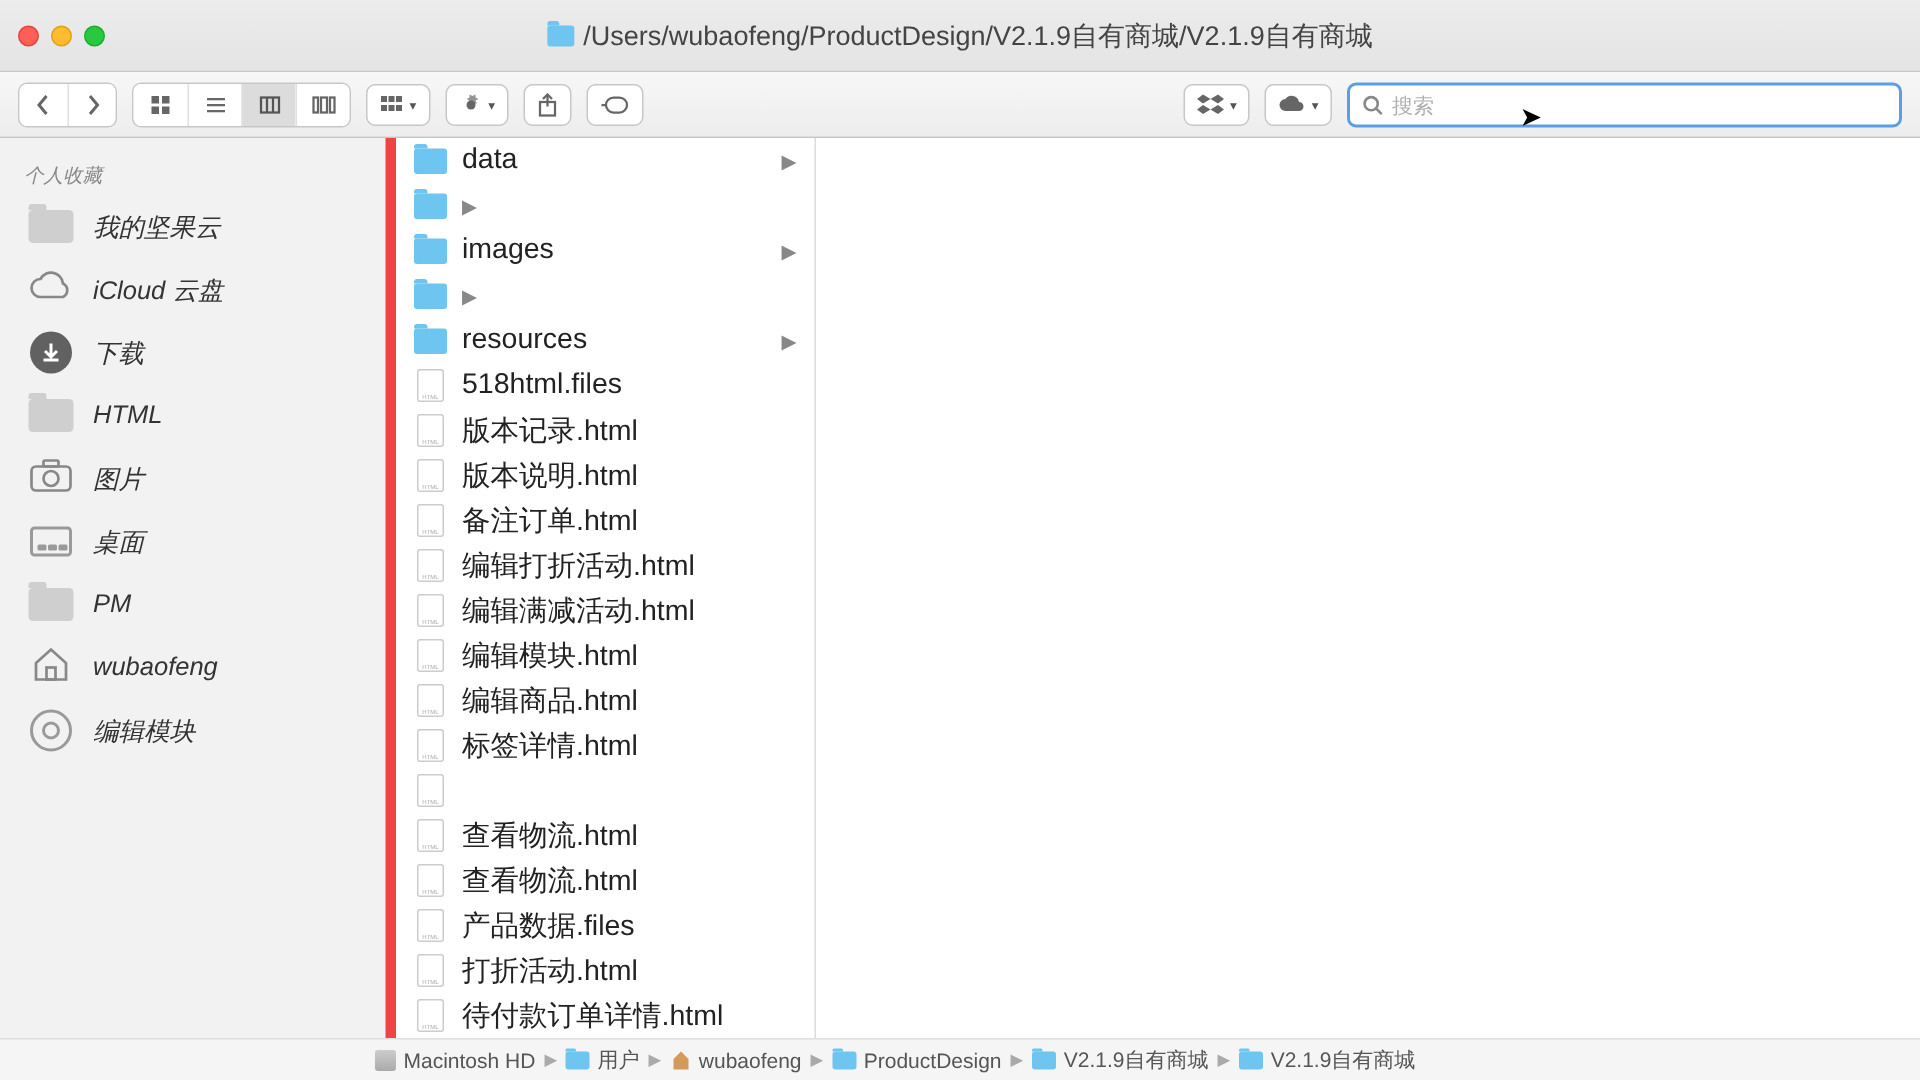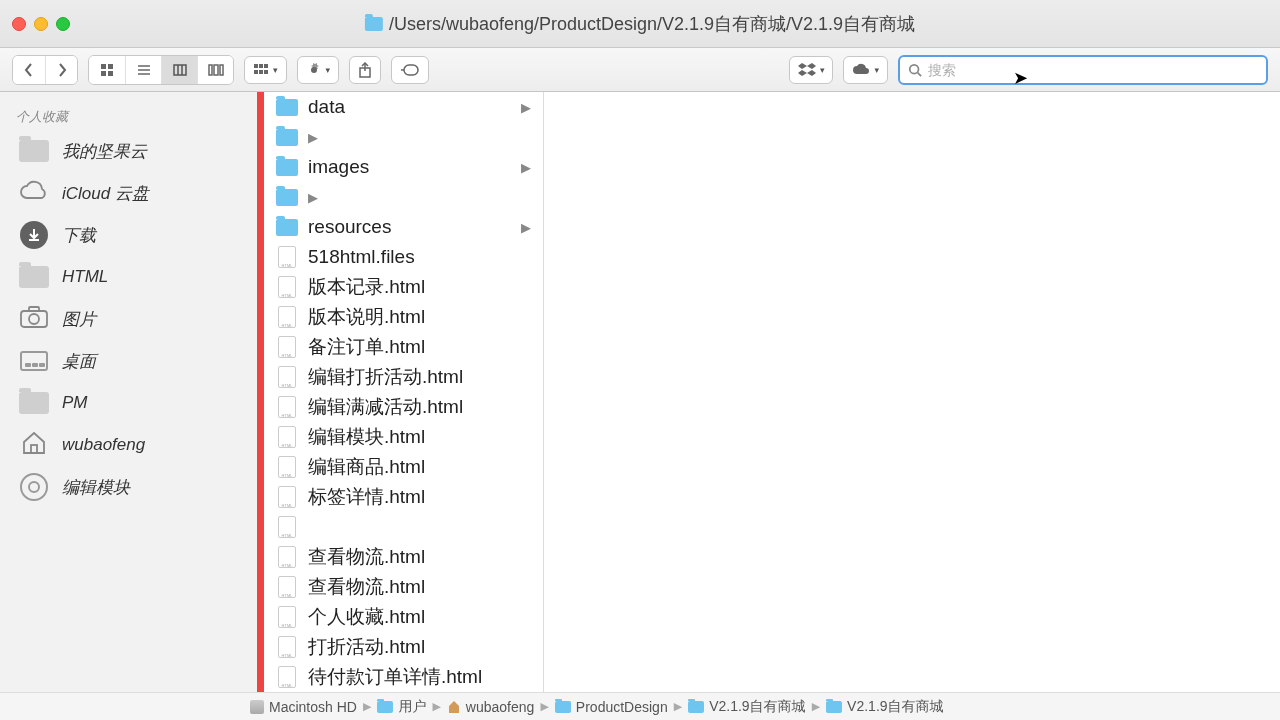--- a/index.html
+++ b/index.html
@@ -340,21 +340,21 @@
       <div class="col-item">
         <span class="file-icon"></span>
         <span class="item-name">查看物流.html</span>
       </div>
       <div class="col-item">
         <span class="file-icon"></span>
         <span class="item-name">查看物流.html</span>
       </div>
       <div class="col-item">
         <span class="file-icon"></span>
-        <span class="item-name">个人收藏.html</span>
+        <span class="item-name">产品数据.files</span>
       </div>
       <div class="col-item">
         <span class="file-icon"></span>
         <span class="item-name">打折活动.html</span>
       </div>
       <div class="col-item">
         <span class="file-icon"></span>
         <span class="item-name">待付款订单详情.html</span>
       </div>
     </div>

